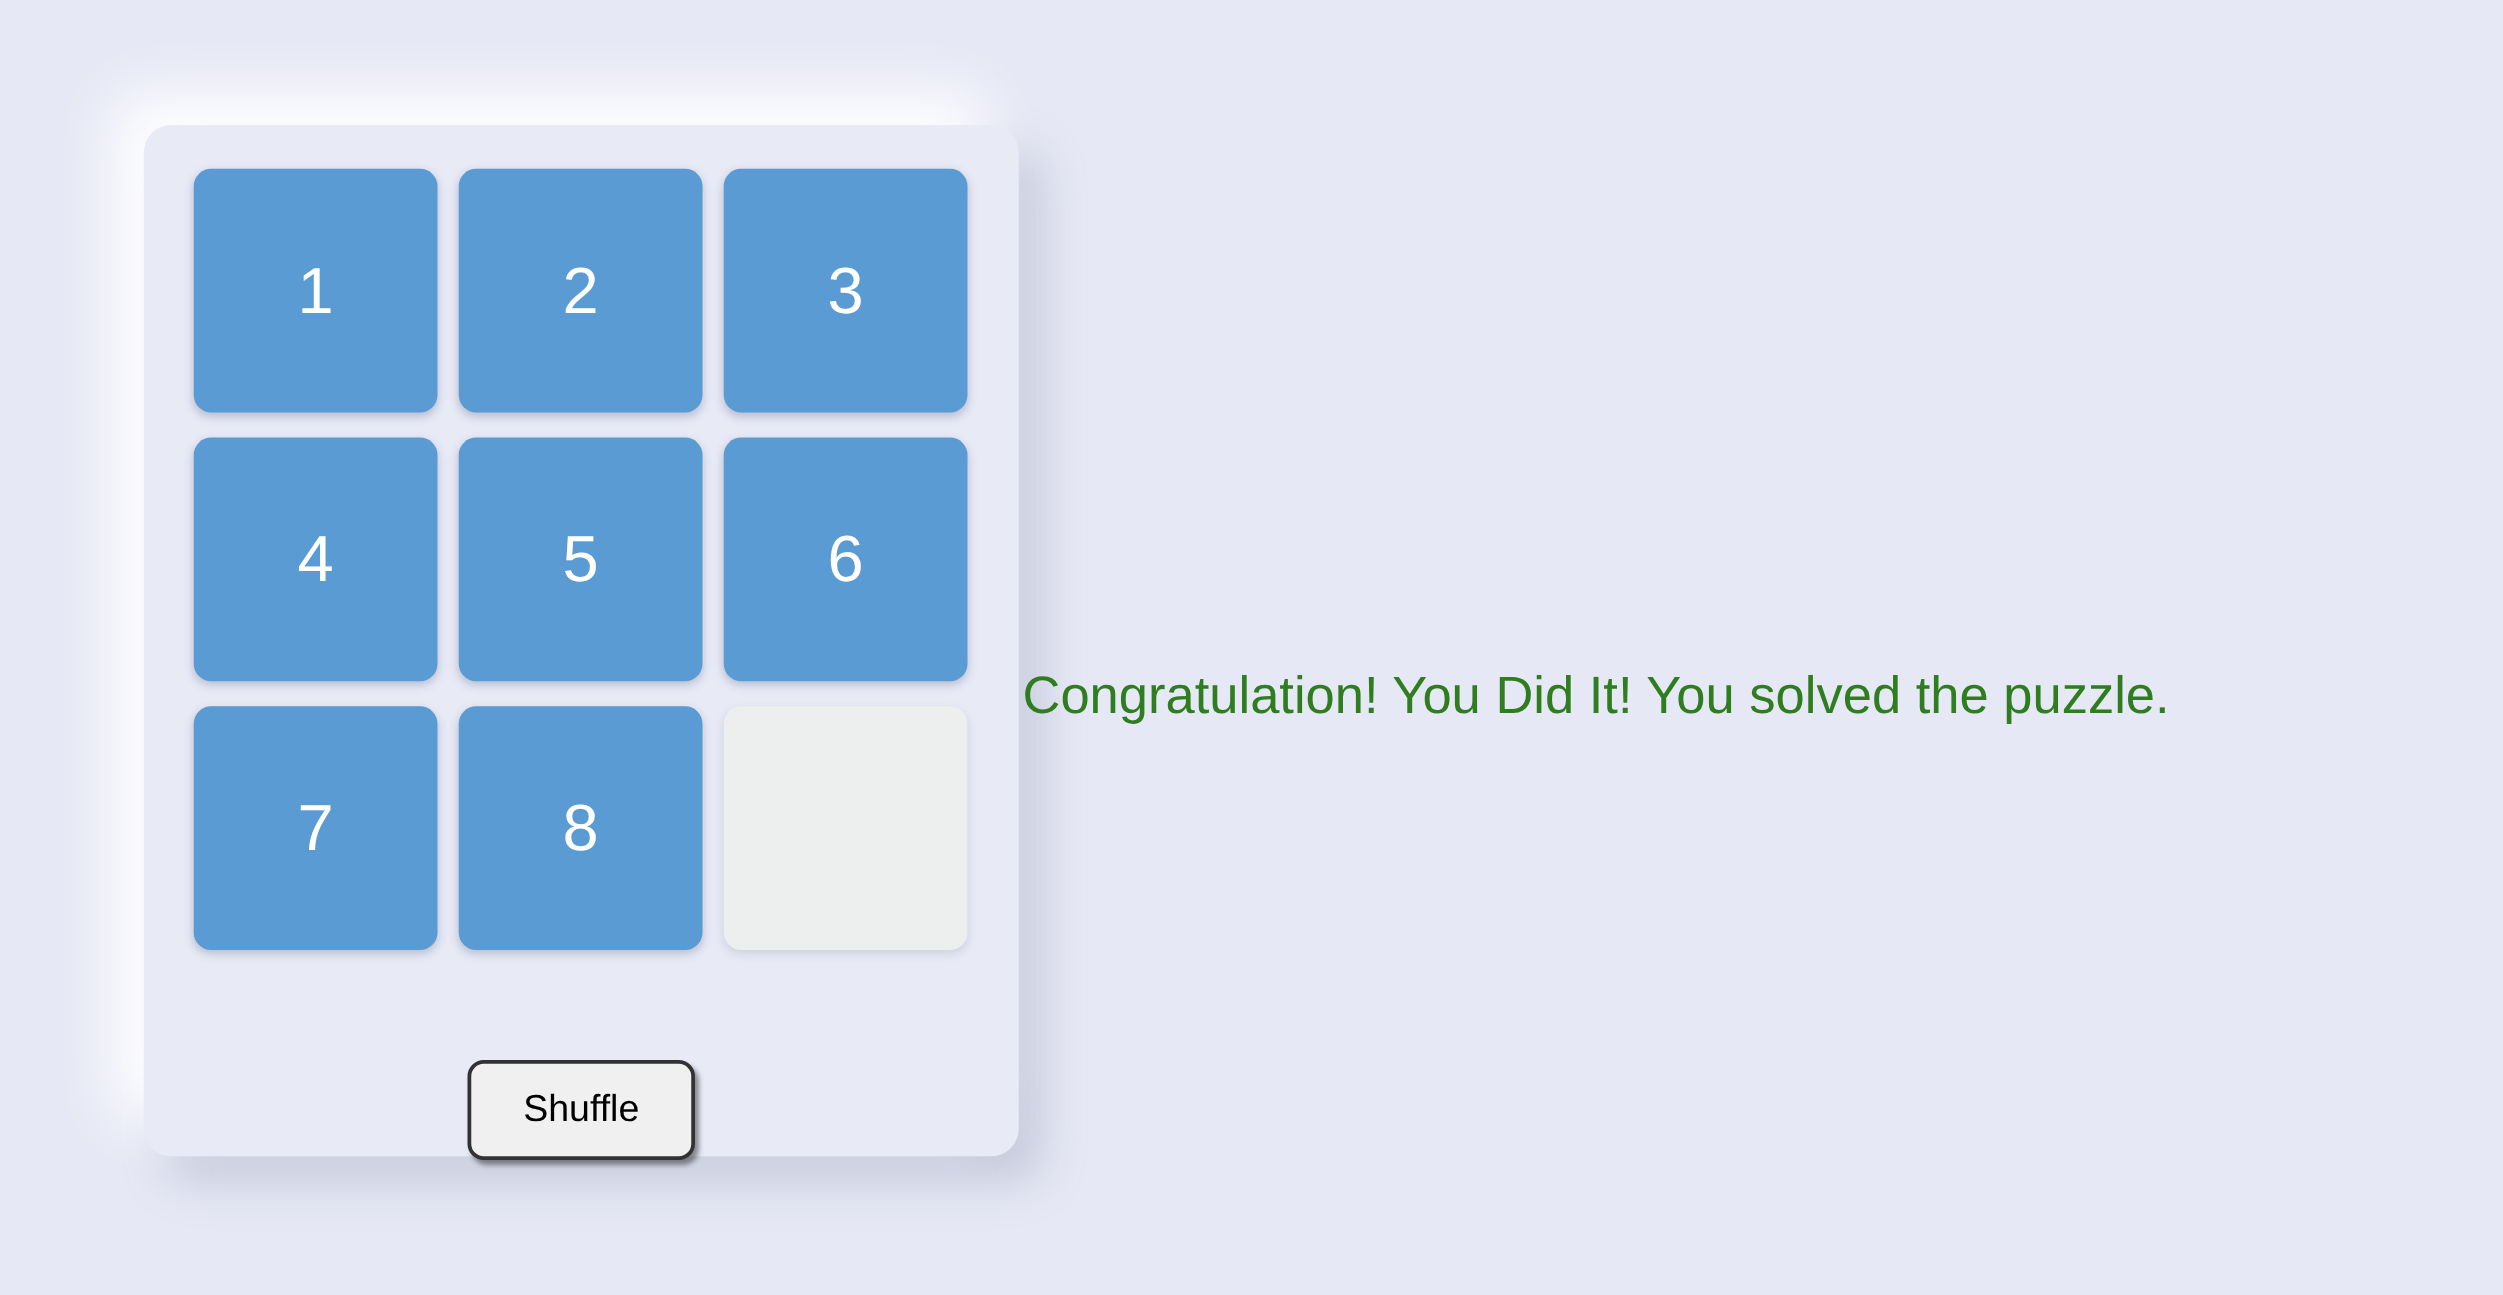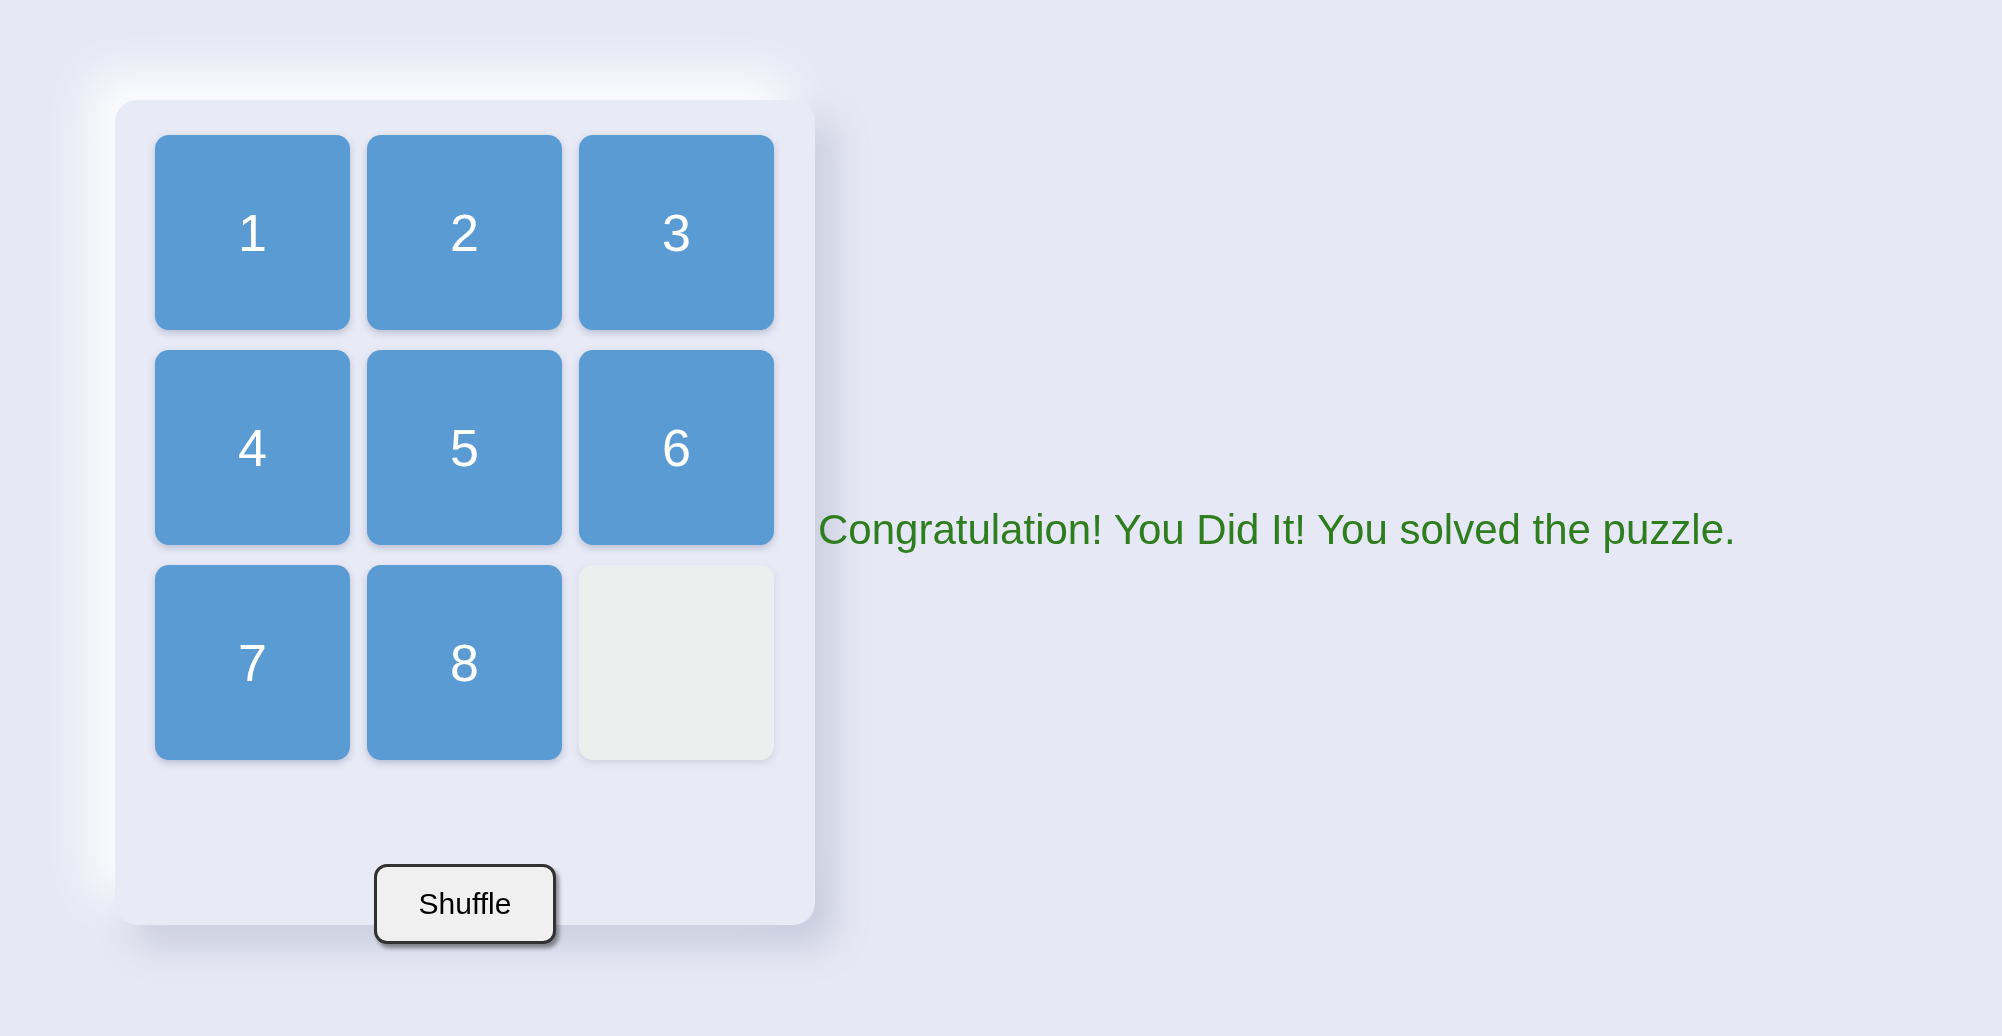--- a/index.html
+++ b/index.html
@@ -73,21 +73,21 @@
   .tile.empty {
     background: #ecefee;
     color: transparent;
     box-shadow: 0 3px 7px rgba(150,157,175,0.30);
   }
 
   
   .shuffle-row {
     position: absolute;
     left: 40px;
-    top: 764px;
+    top: 748px;
     width: 620px;
     display: flex;
     justify-content: center;
   }
 
   .shuffle-button {
     background: #f0f0f0;
     color: #000000;
     border: 3px solid #323232;
     border-radius: 13px;
@@ -98,21 +98,21 @@
     line-height: 1;
     cursor: pointer;
     box-shadow: 3px 4px 4px rgba(0,0,0,0.42);
     padding: 0;
   }
 
   
   .status-message {
     position: absolute;
     left: 818px;
-    top: 505px;
+    top: 531px;
     font-size: 42px;
     line-height: 1.2;
     color: #2e7d1e;
     white-space: nowrap;
     user-select: none;
   }
 </style>
 </head>
 <body>
 

